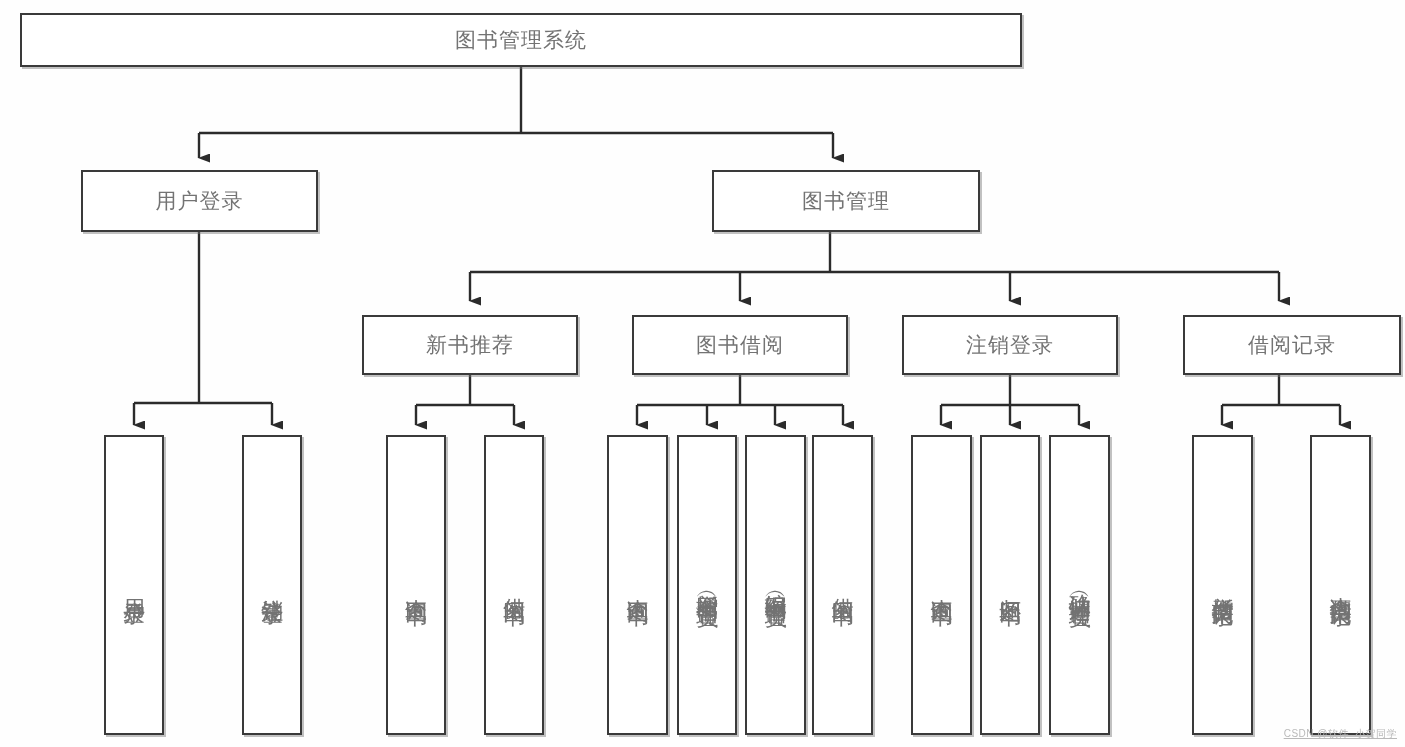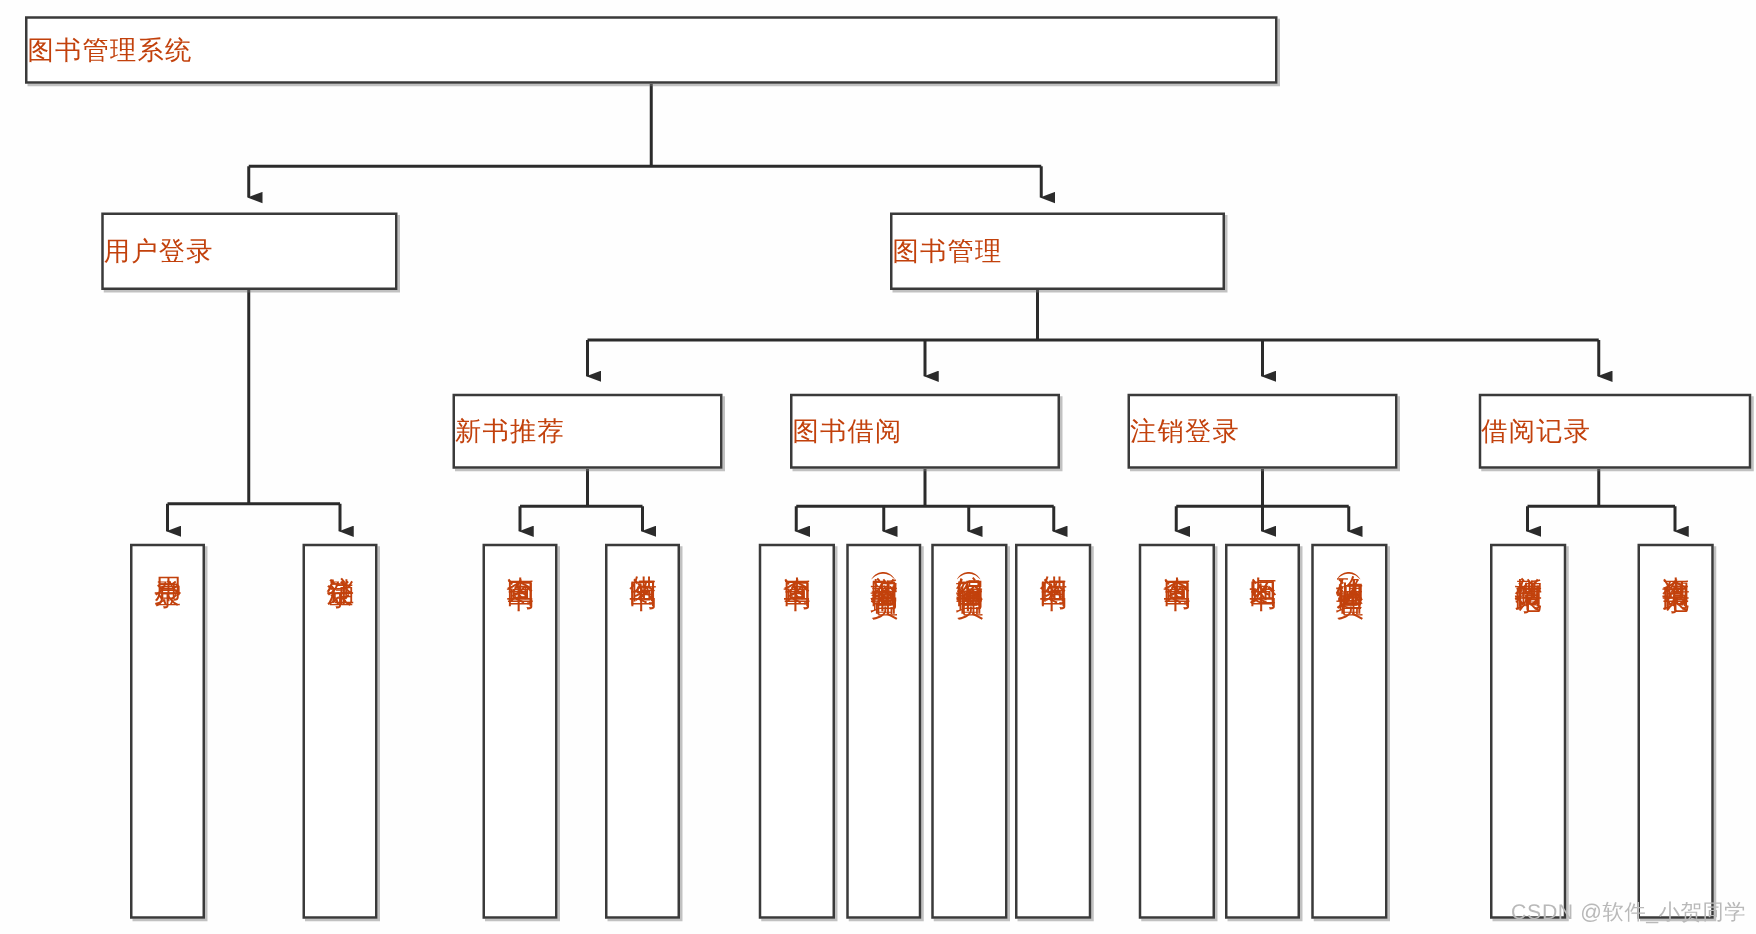--- a/index.html
+++ b/index.html
@@ -25,21 +25,22 @@
     pointer-events: none;
   }
   .node {
     position: absolute;
     box-sizing: border-box;
     background: #ffffff;
     border: 2px solid #3a3a3a;
     box-shadow: 2px 2px 0 rgba(120,120,120,0.45);
     display: flex;
     align-items: center;
-    color: #c2410c;
+    justify-content: center;
+    color: #737373;
   }
   .node.horiz {
     font-size: 21px;
     letter-spacing: 1px;
   }
   .node.vert {
     writing-mode: vertical-rl;
     text-orientation: upright;
     font-size: 22px;
     line-height: 1.12;
@@ -50,24 +51,25 @@
   .node.vert .vtext {
     writing-mode: vertical-rl;
     text-orientation: upright;
     display: block;
     white-space: nowrap;
   }
   .watermark {
     position: absolute;
     right: 8px;
     bottom: 6px;
-    font-size: 17px;
+    font-size: 10px;
     color: #b9b9b9;
     letter-spacing: 0.5px;
     user-select: none;
+    text-decoration: underline;
   }
 </style>
 </head>
 <body>
 
 <div id="canvas">
 
   <svg id="wires" viewBox="0 0 1405 747" xmlns="http://www.w3.org/2000/svg">
     <defs>
       <marker id="arrow" markerWidth="10" markerHeight="12" refX="4.5" refY="11" orient="auto" markerUnits="userSpaceOnUse">

